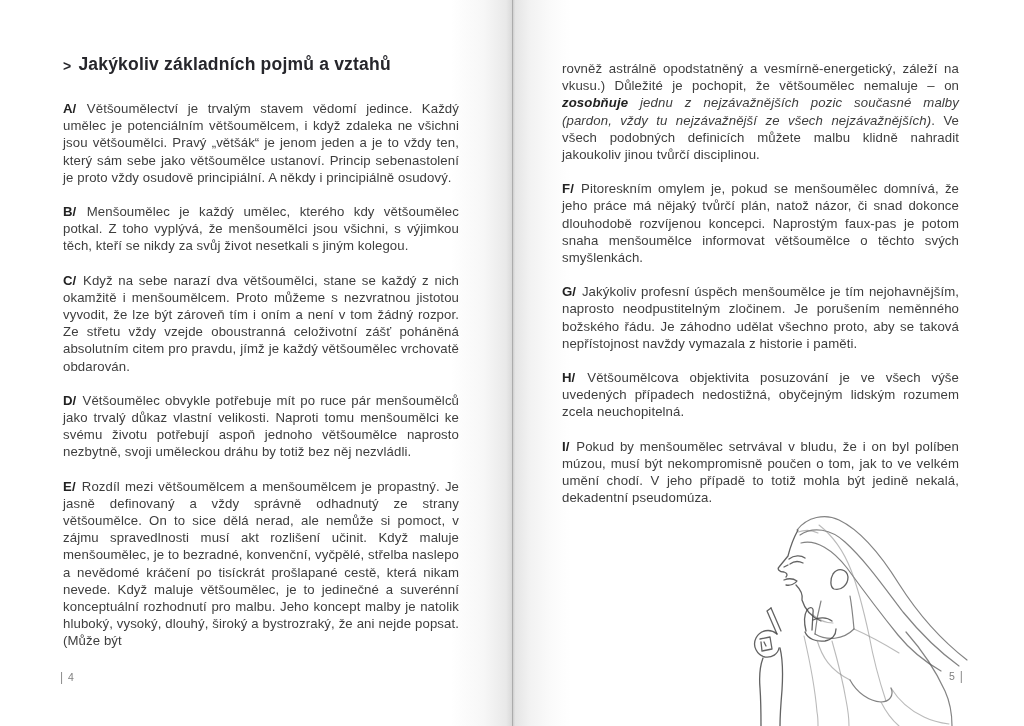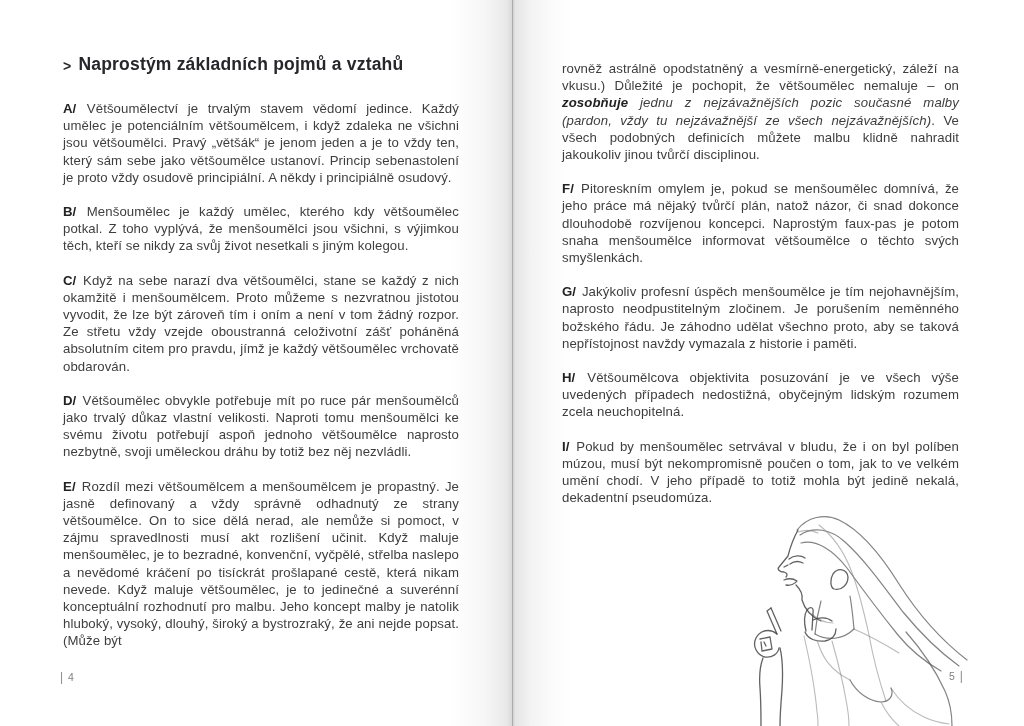--- a/index.html
+++ b/index.html
@@ -104,21 +104,21 @@
 <body>
 
 <div>
 
   <div class="gutter"></div>
   <div class="gutter-line"></div>
 
   <section class="page-col col-left">
     <h1 class="section-heading">
         <span class="marker">&gt;</span>
-        <span>Naprostým základních pojmů a vztahů</span>
+        <span>Jakýkoliv základních pojmů a vztahů</span>
       </h1>
 
     <p class="body-par"><span class="par-label">A/</span> <span>Většoumělectví je trvalým stavem vědomí jedince. Každý umělec je potenciálním většoumělcem, i když zdaleka ne všichni jsou většoumělci. Pravý „většák“ je jenom jeden a je to vždy ten, který sám sebe jako většoumělce ustanoví. Princip sebenastolení je proto vždy osudově principiální. A někdy i principiálně osudový.</span></p>
 
     <p class="body-par"><span class="par-label">B/</span> <span>Menšoumělec je každý umělec, kterého kdy většoumělec potkal. Z toho vyplývá, že menšoumělci jsou všichni, s výjimkou těch, kteří se nikdy za svůj život nesetkali s jiným kolegou.</span></p>
 
     <p class="body-par"><span class="par-label">C/</span> <span>Když na sebe narazí dva většoumělci, stane se každý z nich okamžitě i menšoumělcem. Proto můžeme s nezvratnou jistotou vyvodit, že lze být zároveň tím i oním a není v tom žádný rozpor. Ze střetu vždy vzejde oboustranná celoživotní zášť poháněná absolutním citem pro pravdu, jímž je každý většoumělec vrchovatě obdarován.</span></p>
 
     <p class="body-par"><span class="par-label">D/</span> <span>Většoumělec obvykle potřebuje mít po ruce pár menšoumělců jako trvalý důkaz vlastní velikosti. Naproti tomu menšoumělci ke svému životu potřebují aspoň jednoho většoumělce naprosto nezbytně, svoji uměleckou dráhu by totiž bez něj nezvládli.</span></p>
 

